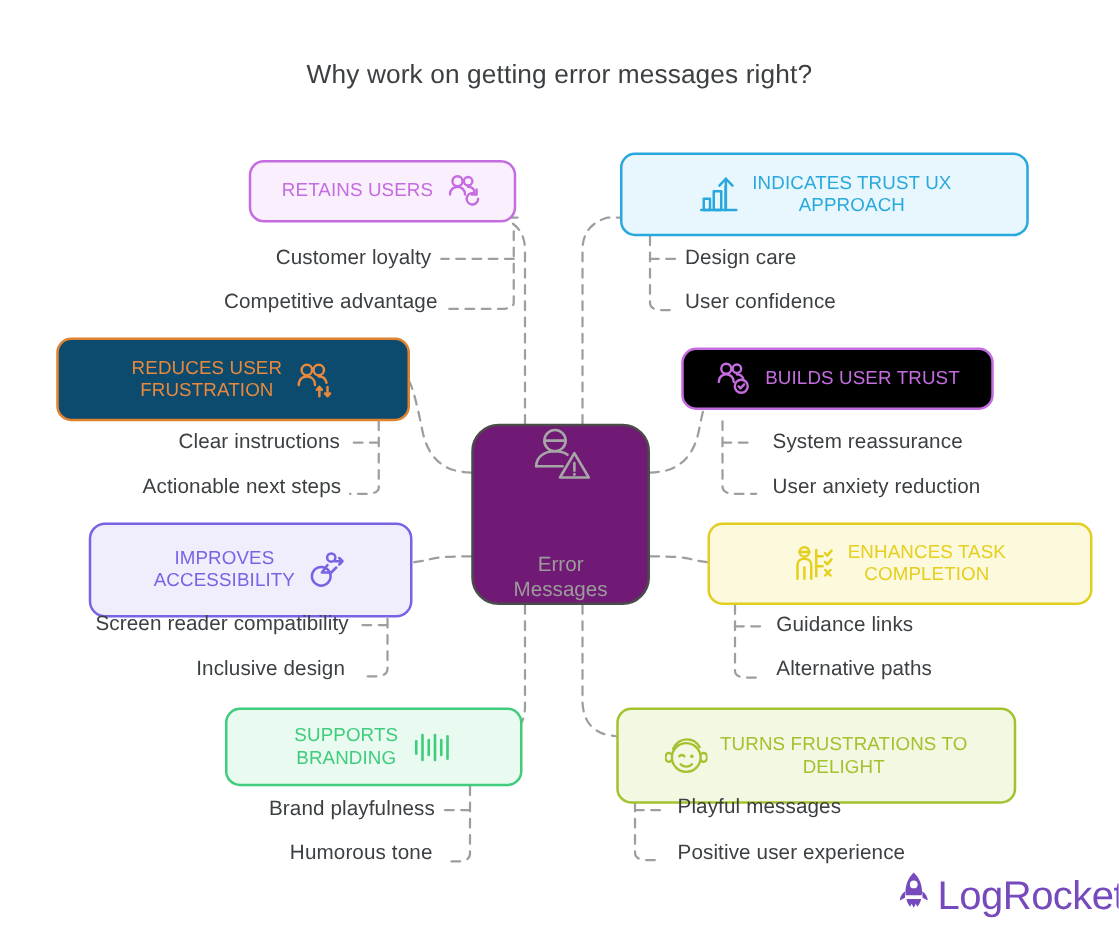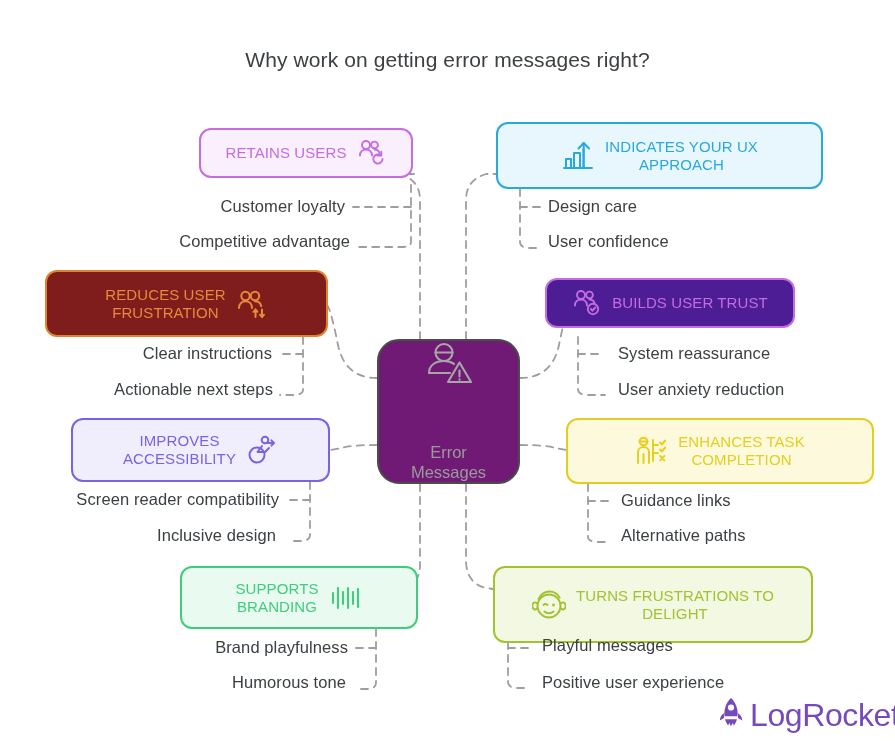--- a/index.html
+++ b/index.html
@@ -202,60 +202,60 @@
     <span class="nicon">
       <svg width="34" height="34" viewBox="0 0 34 34" fill="none" stroke="#29a8dc" stroke-width="2" stroke-linecap="round" stroke-linejoin="round">
         <path d="M 5 29 v -9 h 5 v 9 z"></path>
         <path d="M 13 29 v -15 h 6 v 15 z"></path>
         <path d="M 22.5 29 v -19"></path>
         <path d="M 17.5 9.5 l 5.2 -5.5 l 5.3 5.5"></path>
         <path d="M 22.7 4 v 25"></path>
         <path d="M 3 29 h 28"></path>
       </svg>
     </span>
-    <span class="label">INDICATES YOUR UX
+    <span class="label">INDICATES TRUST UX
 APPROACH</span>
   </div>
   <div class="leaf" style="left:548px; top:197px;">Design care</div>
   <div class="leaf" style="left:548px; top:232px;">User confidence</div>
 
-  <div class="node icon-right" style="left:45px; top:270px; width:283px; height:67px; border-color:#e0832f; background:#7f1d1d; color:#e8893c;">
+  <div class="node icon-right" style="left:45px; top:270px; width:283px; height:67px; border-color:#e0832f; background:#0c4a6e; color:#e8893c;">
     <span class="label">REDUCES USER
 FRUSTRATION</span>
     <span class="nicon">
       <svg width="32" height="32" viewBox="0 0 32 32" fill="none" stroke="#e8893c" stroke-width="2" stroke-linecap="round" stroke-linejoin="round">
         <circle cx="9.5" cy="8" r="4.2"></circle>
         <circle cx="19" cy="8" r="4.2"></circle>
         <path d="M 3 20 c 0 -4.5 3 -6.8 6.5 -6.8 c 3.5 0 6.5 2.3 6.5 6.8"></path>
         <path d="M 19 13.2 c 3 0 5.6 1.8 6.2 5"></path>
         <path d="M 19.5 29 v -7.5 m 0 0 l -2 2.3 m 2 -2.3 l 2 2.3"></path>
         <path d="M 26 21.5 v 7.5 m 0 0 l -2 -2.3 m 2 2.3 l 2 -2.3"></path>
       </svg>
     </span>
   </div>
   <div class="leaf right-align" style="left:30px; top:344px; width:242px;">Clear instructions</div>
   <div class="leaf right-align" style="left:30px; top:380px; width:243px;">Actionable next steps</div>
 
-  <div class="node icon-left" style="left:545px; top:278px; width:250px; height:50px; border-color:#c46ce0; background:#4c1d95; color:#c46ce0;">
+  <div class="node icon-left" style="left:545px; top:278px; width:250px; height:50px; border-color:#c46ce0; background:#000000; color:#c46ce0;">
     <span class="nicon">
       <svg width="30" height="30" viewBox="0 0 30 30" fill="none" stroke="#c46ce0" stroke-width="1.9" stroke-linecap="round" stroke-linejoin="round">
         <circle cx="9" cy="7" r="4"></circle>
         <circle cx="17.5" cy="7" r="3.4"></circle>
         <path d="M 3 17.5 c 0 -4 3 -6 6 -6 c 3 0 6 2 6 6"></path>
         <path d="M 17.5 11.5 c 2.6 0 4.6 1.6 5.2 4"></path>
         <circle cx="21" cy="21" r="5.2"></circle>
         <path d="M 18.8 21 l 1.6 1.7 l 2.9 -3.2"></path>
       </svg>
     </span>
     <span class="label">BUILDS USER TRUST</span>
   </div>
   <div class="leaf" style="left:618px; top:344px;">System reassurance</div>
   <div class="leaf" style="left:618px; top:380px;">User anxiety reduction</div>
 
-  <div class="node icon-right" style="left:71px; top:418px; width:259px; height:64px; border-color:#7764e4; background:#f0eefd; color:#7764e4;">
+  <div class="node icon-right" style="left:71px; top:418px; width:259px; height:76px; border-color:#7764e4; background:#f0eefd; color:#7764e4;border-radius:13px;">
     <span class="label">IMPROVES
 ACCESSIBILITY</span>
     <span class="nicon">
       <svg width="32" height="32" viewBox="0 0 32 32" fill="none" stroke="#7764e4" stroke-width="2" stroke-linecap="round" stroke-linejoin="round">
         <circle cx="19" cy="6" r="3.3"></circle>
         <circle cx="11" cy="21" r="7.5"></circle>
         <path d="M 16 12 l -4.5 6 h 7.5"></path>
         <path d="M 19 18 l 4 -4"></path>
         <path d="M 22 9 h 6 m 0 0 l -2.6 -2.6 M 28 9 l -2.6 2.6"></path>
       </svg>

